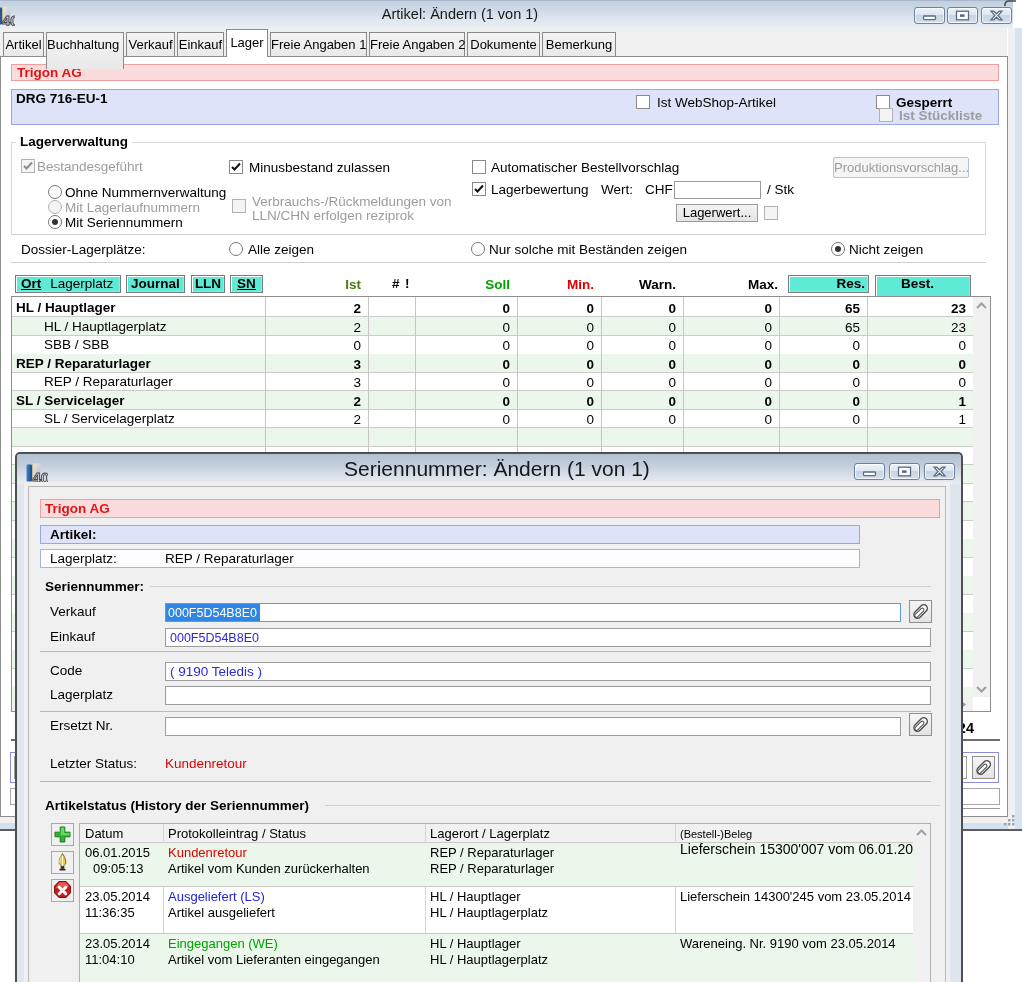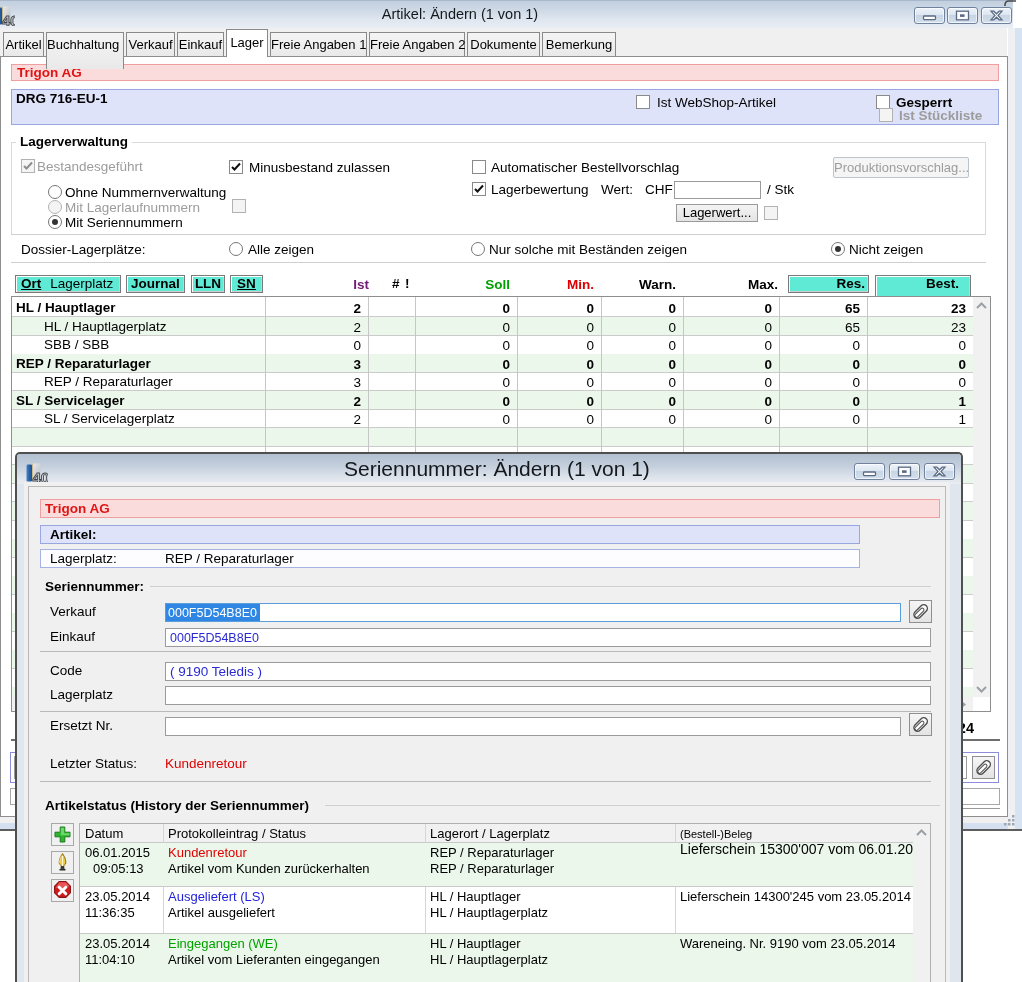--- a/index.html
+++ b/index.html
@@ -95,20 +95,21 @@
  <div class="lbl" style="left:65px;top:186px">Ohne Nummernverwaltung</div>
  <div class="rd dis" style="left:48px;top:200px"></div>
  <div class="lbl gy" style="left:65px;top:201px">Mit Lagerlaufnummern</div>
  <div class="rd on" style="left:48px;top:215px"></div>
  <div class="lbl" style="left:65px;top:216px">Mit Seriennummern</div>
  <div class="cb" style="left:229px;top:160px"><svg width="12" height="12" viewBox="0 0 12 12">
         <polyline points="2,6 4.5,8.5 10,2.5" fill="none" stroke="#111" stroke-width="2"></polyline>
       </svg></div>
  <div class="lbl" style="left:249px;top:161px">Minusbestand zulassen</div>
  <div class="cb dis" style="left:232px;top:199px"></div>
+ <div class="lbl gy" style="left:252px;top:195px">Verbrauchs-/Rückmeldungen von<br>LLN/CHN erfolgen reziprok</div>
  <div class="cb" style="left:472px;top:160px"></div>
  <div class="lbl" style="left:491px;top:161px">Automatischer Bestellvorschlag</div>
  <div class="cb" style="left:472px;top:182px"><svg width="12" height="12" viewBox="0 0 12 12">
         <polyline points="2,6 4.5,8.5 10,2.5" fill="none" stroke="#111" stroke-width="2"></polyline>
       </svg></div>
  <div class="lbl" style="left:491px;top:183px">Lagerbewertung</div>
  <div class="lbl" style="left:601px;top:183px">Wert:</div>
  <div class="lbl" style="left:645px;top:183px">CHF</div>
  <div class="inp" style="left:674px;top:181px;width:87px;height:18px"></div>
  <div class="lbl" style="left:767px;top:183px">/ Stk</div>
@@ -132,29 +133,29 @@
  <div class="ab" style="left:226px;top:29px;width:42px;height:28px;background:#fff;border:1px solid #898989;border-bottom:none;text-align:center;line-height:26px;font-size:13px;white-space:nowrap;z-index:3">Lager</div>
  <div class="ab" style="left:270px;top:32px;width:97px;height:24px;background:linear-gradient(180deg,#f4f4f4,#e9e9e9);border:1px solid #898989;border-bottom:none;text-align:center;line-height:23px;font-size:13px;white-space:nowrap">Freie Angaben 1</div>
  <div class="ab" style="left:369px;top:32px;width:96px;height:24px;background:linear-gradient(180deg,#f4f4f4,#e9e9e9);border:1px solid #898989;border-bottom:none;text-align:center;line-height:23px;font-size:13px;white-space:nowrap">Freie Angaben 2</div>
  <div class="ab" style="left:467px;top:32px;width:73px;height:24px;background:linear-gradient(180deg,#f4f4f4,#e9e9e9);border:1px solid #898989;border-bottom:none;text-align:center;line-height:23px;font-size:13px;white-space:nowrap">Dokumente</div>
  <div class="ab" style="left:542px;top:32px;width:74px;height:24px;background:linear-gradient(180deg,#f4f4f4,#e9e9e9);border:1px solid #898989;border-bottom:none;text-align:center;line-height:23px;font-size:13px;white-space:nowrap">Bemerkung</div>
 
  <div class="btn3d b" style="left:15px;top:275px;width:106px;height:18px;text-align:left"><span style="margin-left:5px;text-decoration:underline">Ort</span><span style="font-weight:normal;margin-left:9px">Lagerplatz</span></div>
  <div class="btn3d b" style="left:126px;top:275px;width:59px;height:18px">Journal</div>
  <div class="btn3d b" style="left:191px;top:275px;width:34px;height:18px">LLN</div>
  <div class="btn3d b" style="left:230px;top:275px;width:33px;height:18px"><span style="text-decoration:underline">SN</span></div>
- <div class="num b" style="left:308px;top:277px;width:61px;color:#701a75">Ist</div>
+ <div class="num b" style="left:300px;top:277px;width:61px;color:#4d7c0f">Ist</div>
  <div class="lbl b" style="left:392px;top:277px">#</div>
  <div class="lbl b" style="left:405px;top:277px">!</div>
  <div class="num b" style="left:450px;top:277px;width:60px;color:#00a000">Soll</div>
  <div class="num b" style="left:534px;top:277px;width:60px;color:#dd0000">Min.</div>
  <div class="num b" style="left:616px;top:277px;width:60px">Warn.</div>
  <div class="num b" style="left:718px;top:277px;width:60px">Max.</div>
  <div class="btn3d b" style="left:788px;top:275px;width:81px;height:18px;text-align:right;padding-right:3px">Res.</div>
- <div class="btn3d b" style="left:875px;top:275px;width:96px;height:24px;text-align:right;padding-right:11px">Best.</div>
+ <div class="btn3d b" style="left:875px;top:275px;width:96px;height:24px;padding-right:11px">Best.</div>
 
  <div class="ab" style="left:11px;top:296px;width:980px;height:416px;border:1px solid #8e8e8e;background:#fff"></div>
  <div class="ab" style="left:12px;top:299px;width:961px;height:398px;background:repeating-linear-gradient(180deg,rgba(0,0,0,0) 0px,rgba(0,0,0,0) 17.5px,#cbcbcb 17.5px,#cbcbcb 18.5px),repeating-linear-gradient(180deg,#ffffff 0px,#ffffff 18.5px,#ecf7ec 18.5px,#ecf7ec 37px)"></div>
  <div class="vl" style="left:265px;top:297px;height:400px"></div>
  <div class="vl" style="left:368px;top:297px;height:400px"></div>
  <div class="vl" style="left:415px;top:297px;height:400px"></div>
  <div class="vl" style="left:517px;top:297px;height:400px"></div>
  <div class="vl" style="left:601px;top:297px;height:400px"></div>
  <div class="vl" style="left:683px;top:297px;height:400px"></div>
  <div class="vl" style="left:779px;top:297px;height:400px"></div>

